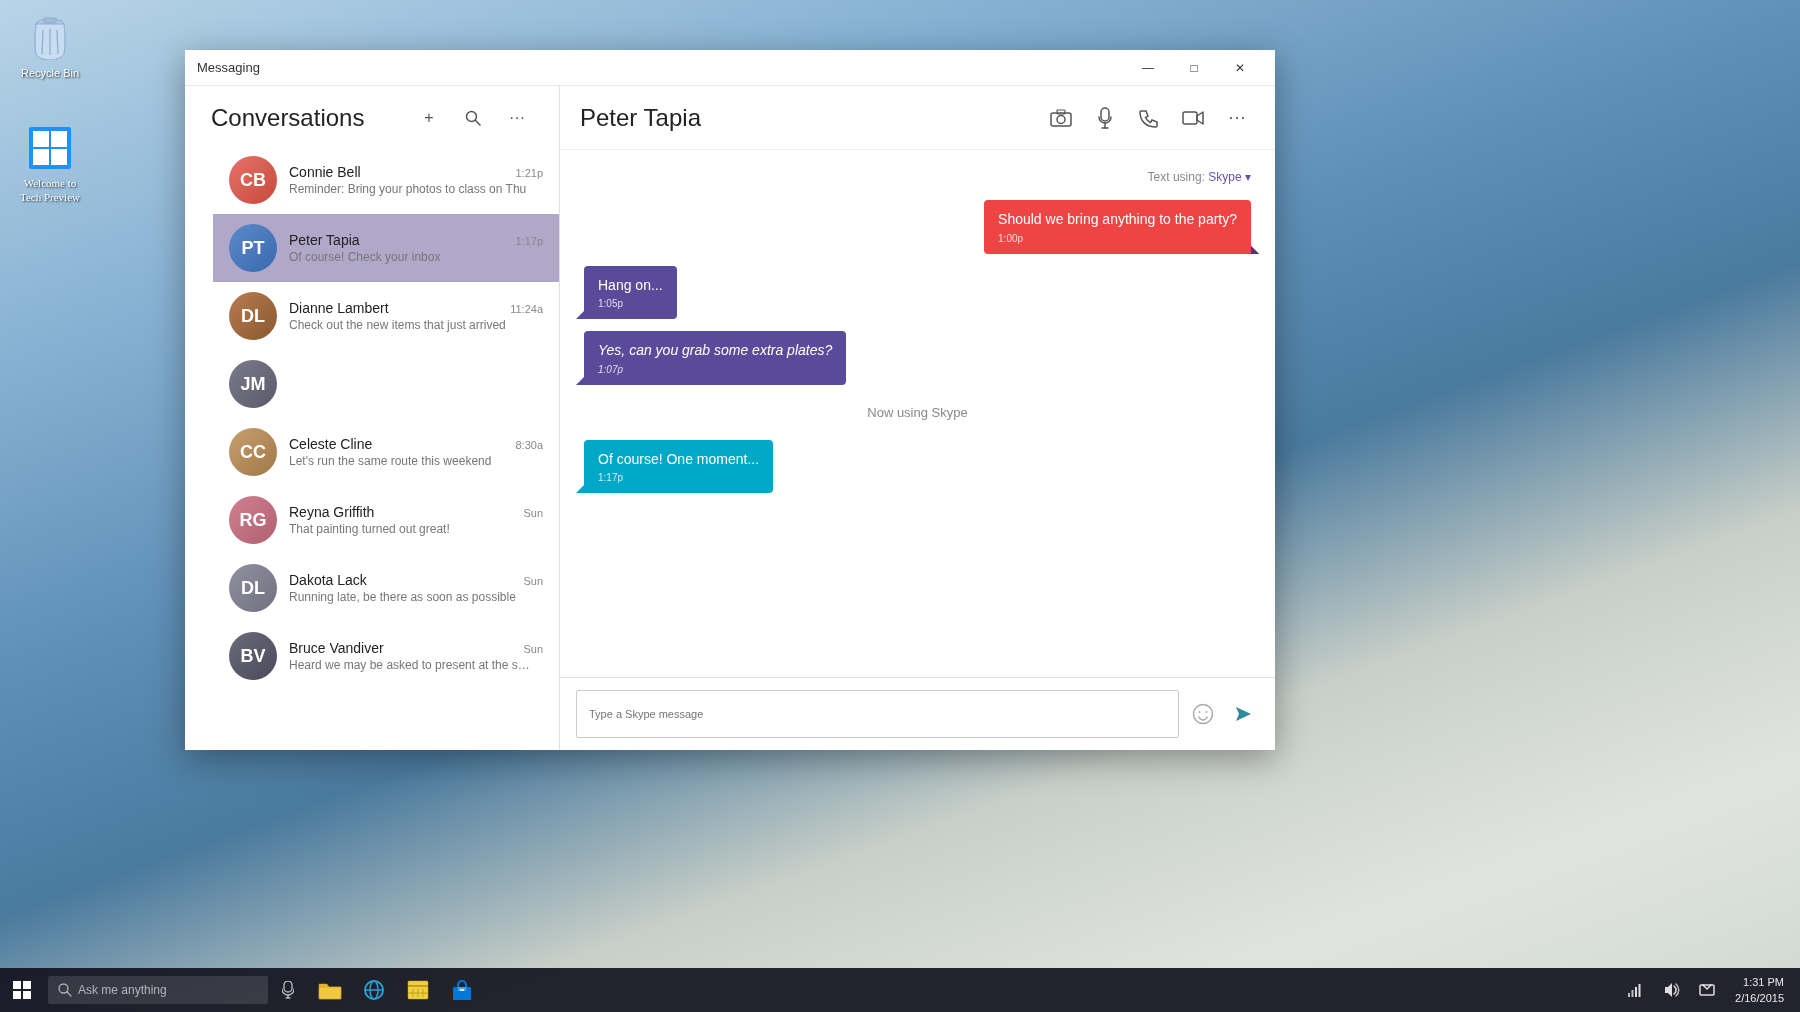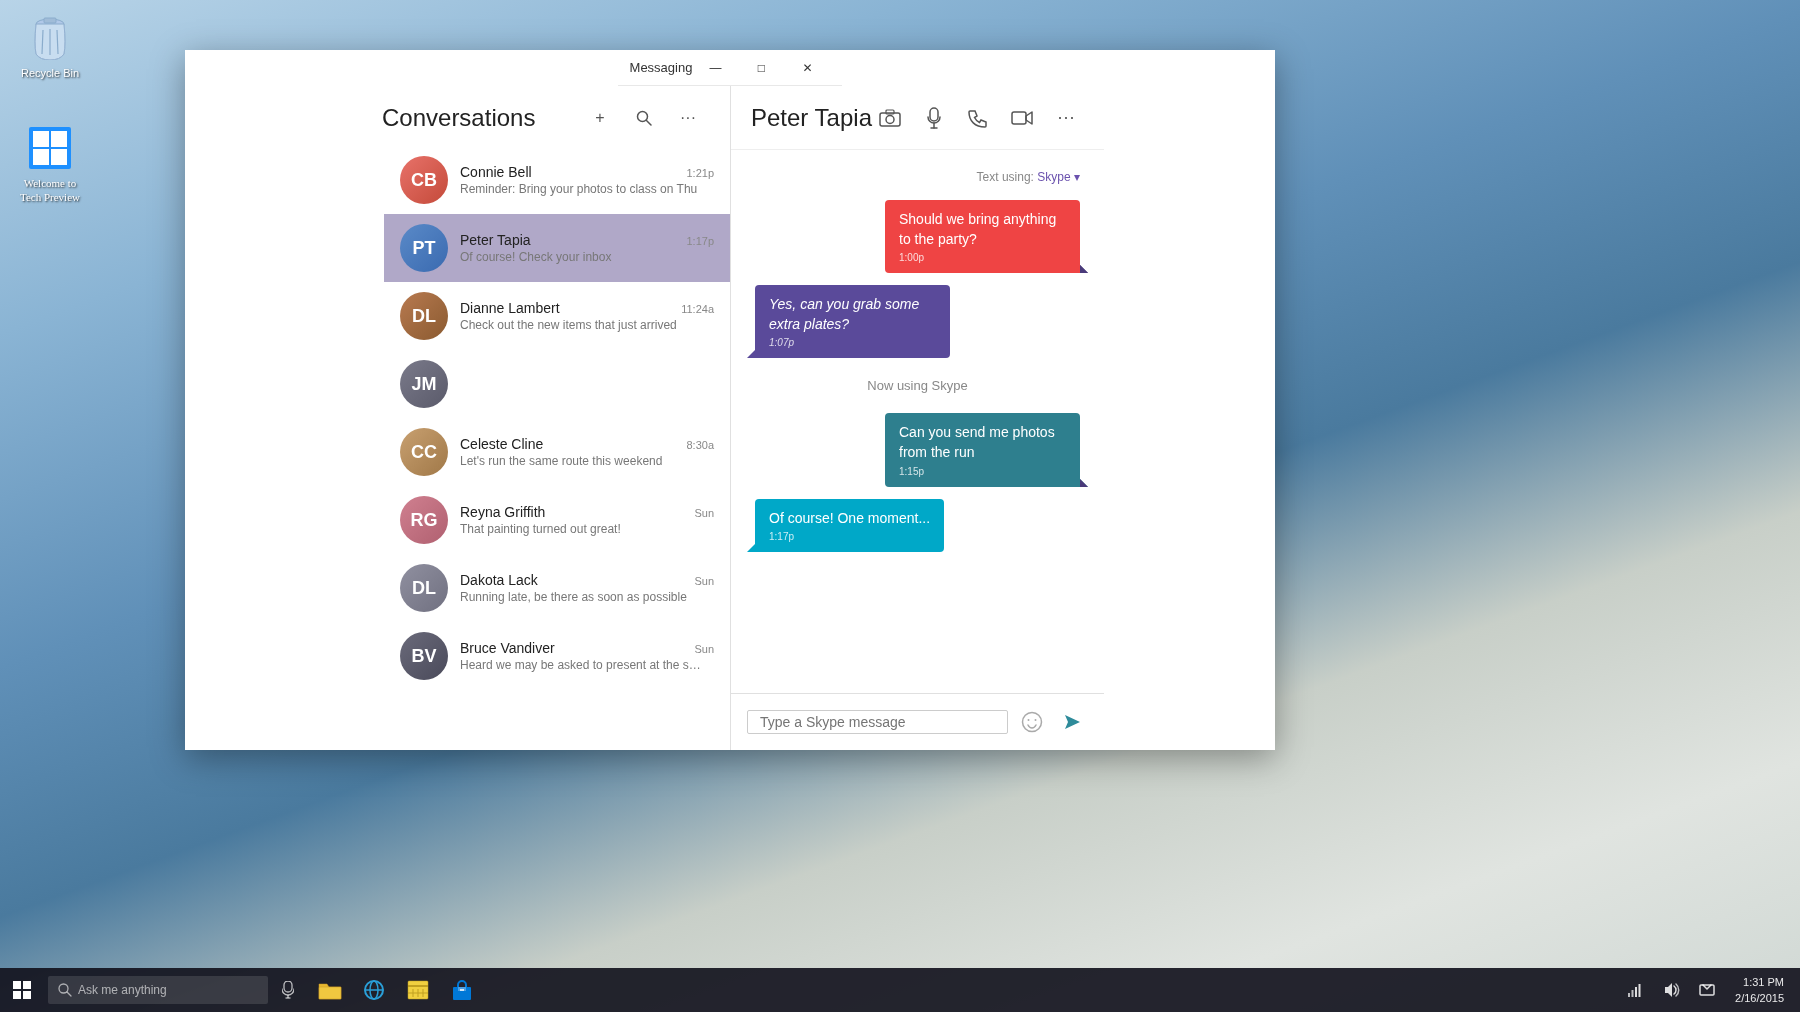--- a/index.html
+++ b/index.html
@@ -151,21 +151,20 @@
       position: absolute;
       top: 50px;
       left: 185px;
       width: 1090px;
       height: 700px;
       background: white;
       box-shadow: 0 8px 32px rgba(0,0,0,0.35);
       display: flex;
       flex-direction: column;
       z-index: 50;
-      align-items: center;
     }
 
     
     #title-bar {
       height: 36px;
       background: white;
       display: flex;
       align-items: center;
       padding: 0 12px;
       border-bottom: 1px solid #e8e8e8;
@@ -406,25 +405,25 @@
     #chat-input-area {
       padding: 12px 16px;
       border-top: 1px solid #e0e0e0;
       display: flex;
       align-items: center;
       gap: 8px;
       flex-shrink: 0;
     }
     #message-input {
       flex: 1;
-      height: 24px;
+      height: 48px;
       border: 1px solid #ccc;
       border-radius: 2px;
       padding: 0 12px;
-      font-size: 14px;
+      font-size: 11px;
       color: #b91c1c;
       outline: none;
     }
     .input-action {
       width: 32px;
       height: 32px;
       display: flex;
       align-items: center;
       justify-content: center;
       cursor: pointer;
@@ -648,38 +647,38 @@
           </div>
 
           <div class="msg-row sent">
             <div class="msg-bubble" style="background:#ef4444; color:white; position:relative; border-bottom-right-radius:0;">
               <div class="msg-text">Should we bring anything to the party?</div>
               <div class="msg-time">1:00p</div>
               <div style="position:absolute; bottom:0; right:-8px; width:0; height:0; border-style:solid; border-width:8px 0 0 8px; border-color:transparent transparent transparent #3d3170;"></div>
             </div>
           </div>
 
+          <div class="msg-row received">
+            <div class="msg-bubble" style="background:#5a4a9a; color:white; position:relative; border-bottom-left-radius:0;">
+              <div class="msg-text">Hang on...</div>
+              <div class="msg-time">1:05p</div>
+              <div style="position:absolute; bottom:0; left:-8px; width:0; height:0; border-style:solid; border-width:8px 8px 0 0; border-color:transparent #5a4a9a transparent transparent;"></div>
+            </div>
+          </div>
 
           <div class="msg-row received">
             <div class="msg-bubble" style="background:#5a4a9a; color:white; position:relative; border-bottom-left-radius:0;font-style:italic;">
               <div class="msg-text">Yes, can you grab some extra plates?</div>
               <div class="msg-time">1:07p</div>
               <div style="position:absolute; bottom:0; left:-8px; width:0; height:0; border-style:solid; border-width:8px 8px 0 0; border-color:transparent #5a4a9a transparent transparent;"></div>
             </div>
           </div>
 
           <div class="status-separator">Now using Skype</div>
 
-          <div class="msg-row sent">
-            <div class="msg-bubble" style="background:#2e7f8e; color:white; position:relative; border-bottom-right-radius:0;">
-              <div class="msg-text">Can you send me photos from the run</div>
-              <div class="msg-time">1:15p</div>
-              <div style="position:absolute; bottom:0; right:-8px; width:0; height:0; border-style:solid; border-width:8px 0 0 8px; border-color:transparent transparent transparent #2e7f8e;"></div>
-            </div>
-          </div>
 
           <div class="msg-row received">
             <div class="msg-bubble" style="background:#00a8c8; color:white; position:relative; border-bottom-left-radius:0;">
               <div class="msg-text">Of course!  One moment...</div>
               <div class="msg-time">1:17p</div>
               <div style="position:absolute; bottom:0; left:-8px; width:0; height:0; border-style:solid; border-width:8px 8px 0 0; border-color:transparent #00a8c8 transparent transparent;"></div>
             </div>
           </div>
 
         </div>

